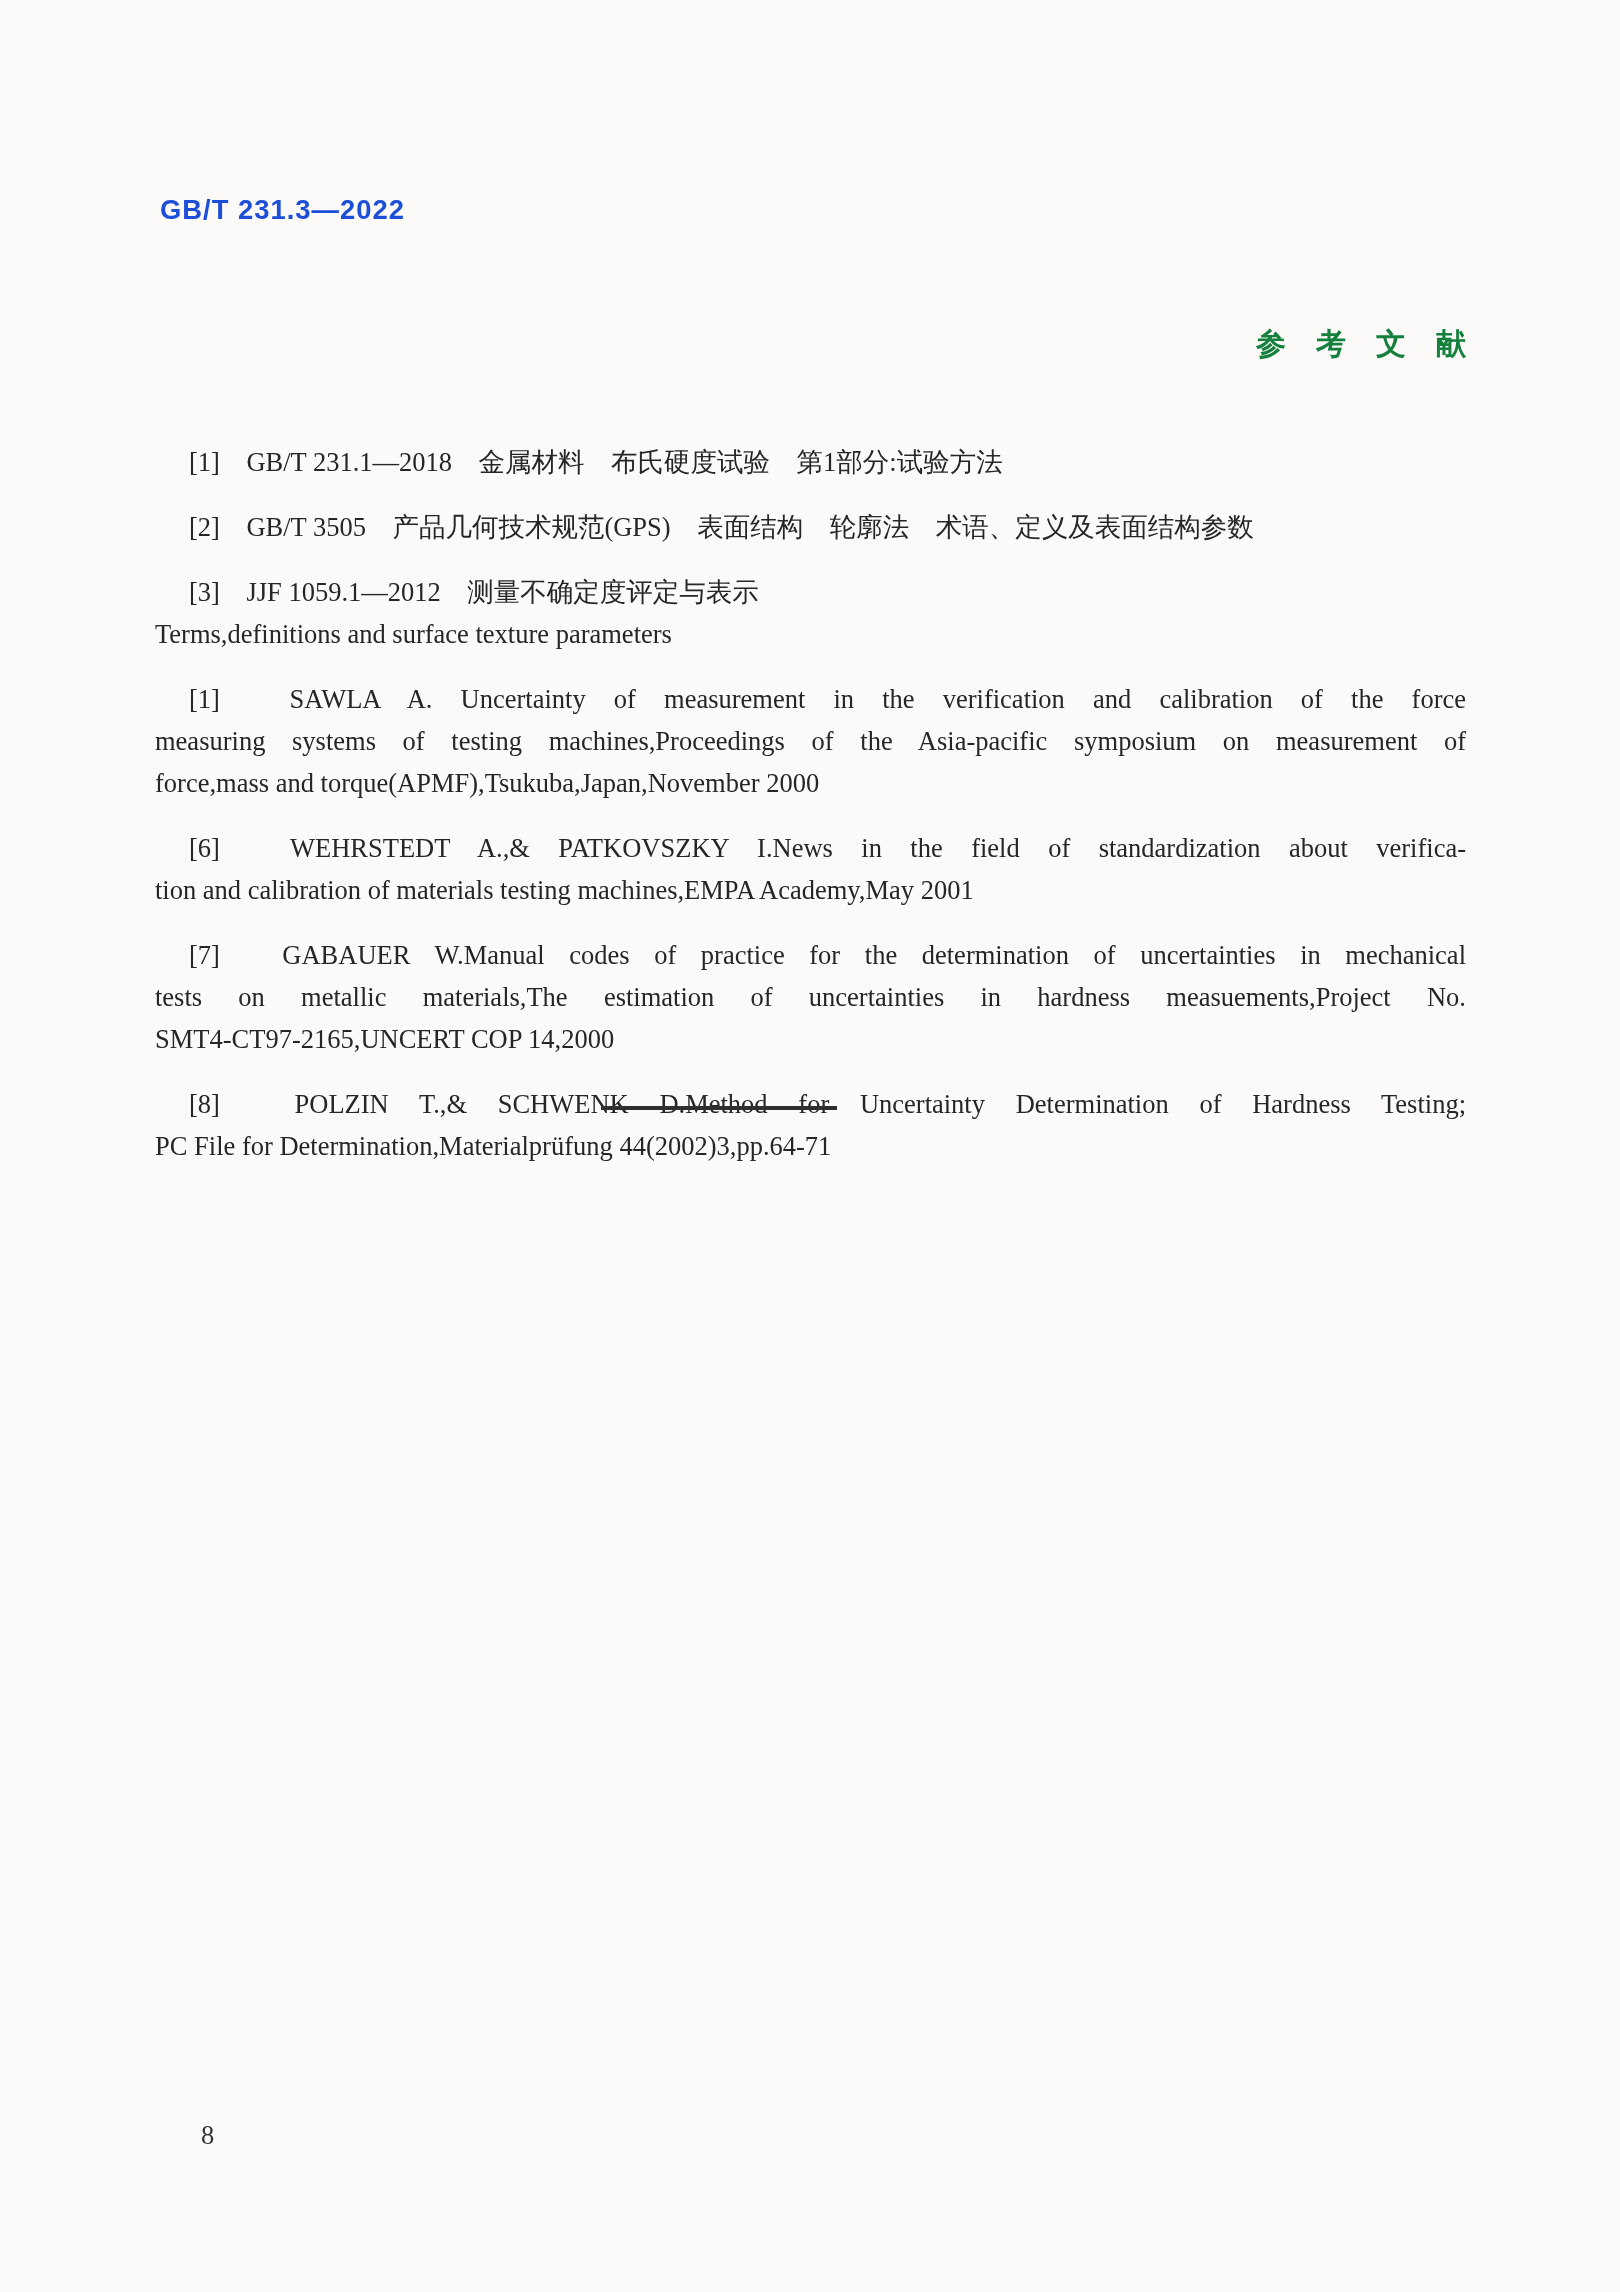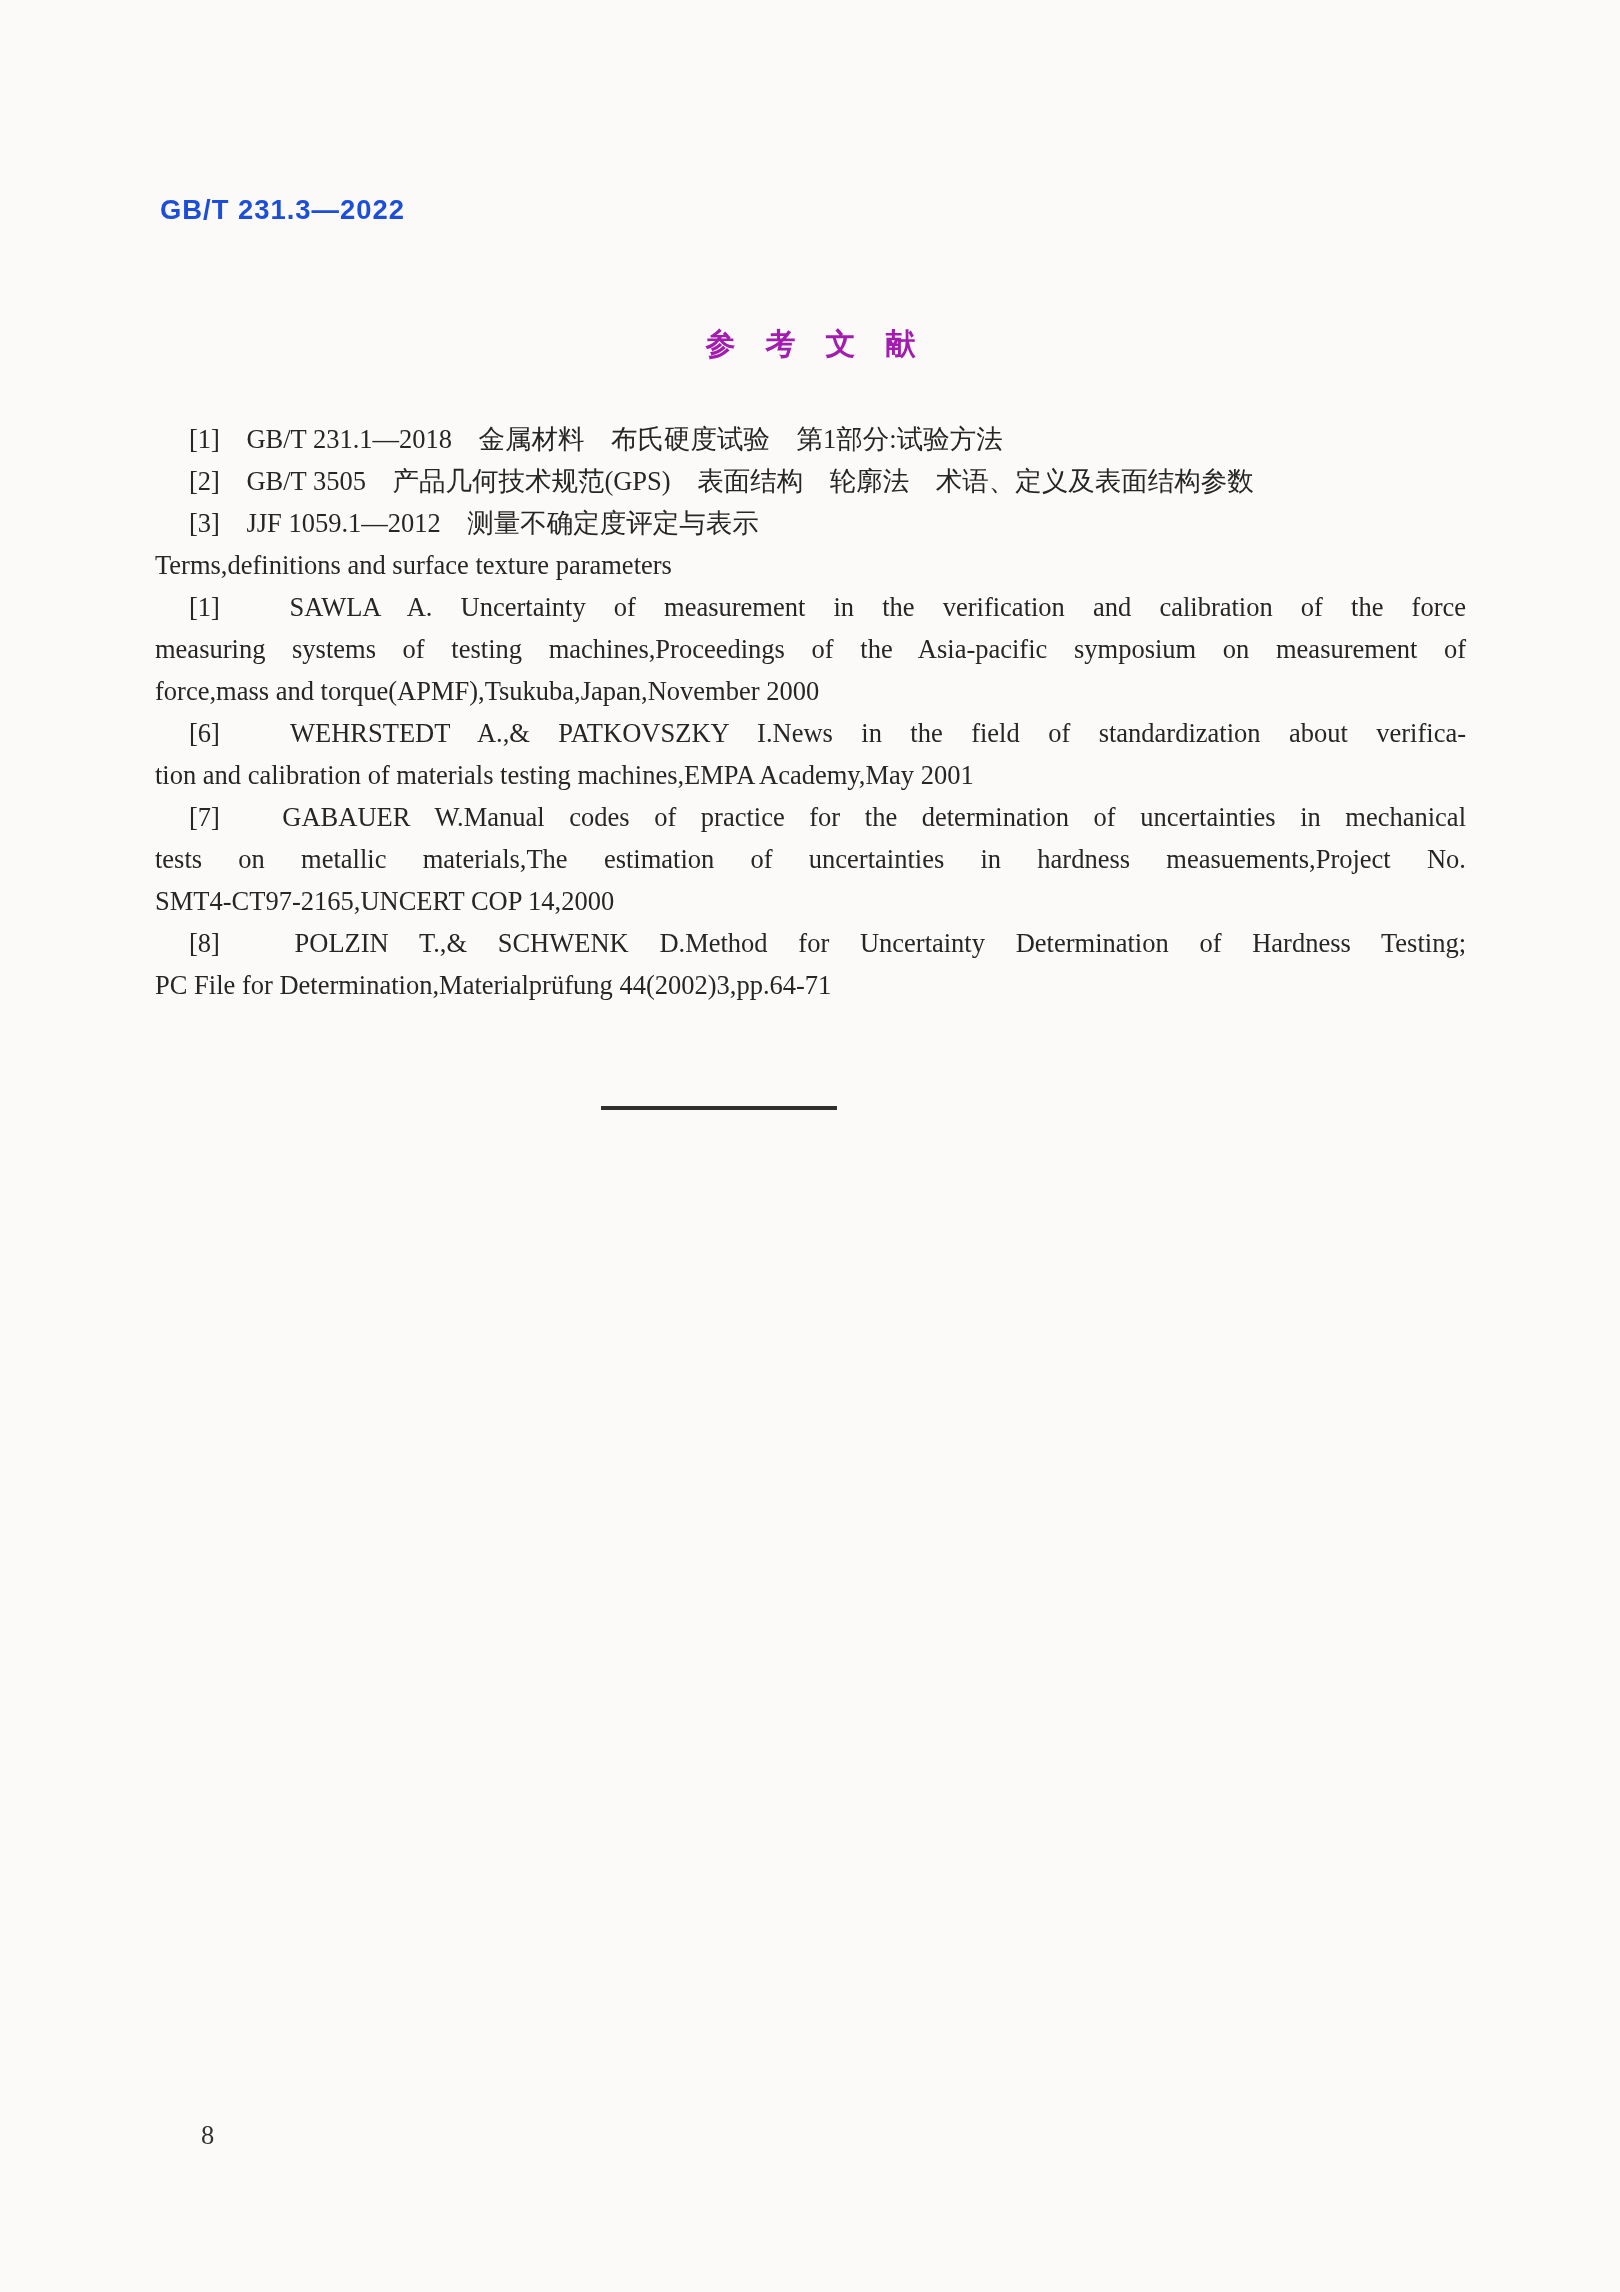--- a/index.html
+++ b/index.html
@@ -20,36 +20,36 @@
     font-weight: bold;
     font-size: 27.4px;
     letter-spacing: 1px;
     color: #1d4ed8;
   }
   .doc-title {
     position: absolute;
     left: 155px;
     top: 324px;
     width: 1311px;
-    text-align: center;
+    text-align: right;
     font-family: "Liberation Sans", "DejaVu Sans", sans-serif;
     font-weight: bold;
     font-size: 30px;
-    color: #a21caf;
+    color: #15803d;
   }
   .refs {
     position: absolute;
     left: 155px;
     top: 418px;
     width: 1311px;
     font-size: 26.5px;
     line-height: 42px;
   }
   .ref-line { white-space: pre-wrap; }
-  .first { text-indent: 34px; }
+  .first { text-indent: 34px; margin-top: 23px; }
   .justify { text-align: justify; text-align-last: justify; }
   .end-rule {
     position: absolute;
     left: 601px;
     top: 1106px;
     width: 236px;
     height: 3.9px;
     background: #2f2f2f;
   }
   .page-num {

